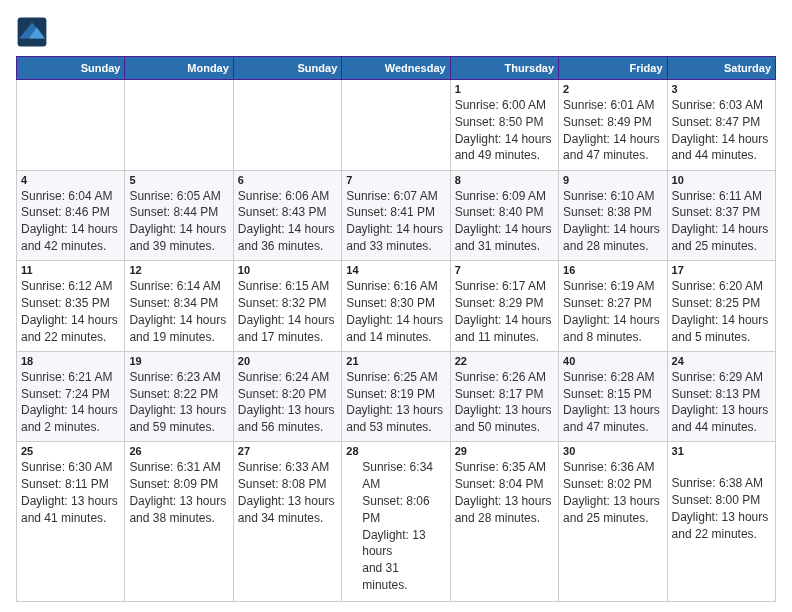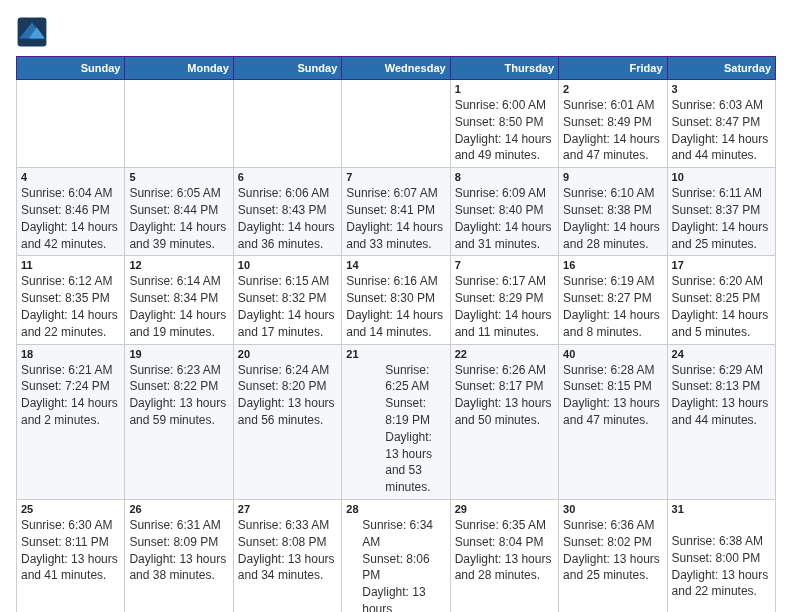--- a/index.html
+++ b/index.html
@@ -274,21 +274,21 @@
           </td>
           <td>
             <span class="day-num">20</span>
             <div class="day-info" style="white-space: pre-line;">Sunrise: 6:24 AM
 Sunset: 8:20 PM
 Daylight: 13 hours
 and 56 minutes.</div>
           </td>
           <td>
             <span class="day-num">21</span>
-            <div class="day-info" style="white-space: pre-line; margin-left: 39px;">Sunrise: 6:25 AM
+            <div class="day-info" style="white-space: pre-line;">Sunrise: 6:25 AM
 Sunset: 8:19 PM
 Daylight: 13 hours
 and 53 minutes.</div>
           </td>
           <td>
             <span class="day-num">22</span>
             <div class="day-info" style="white-space: pre-line;">Sunrise: 6:26 AM
 Sunset: 8:17 PM
 Daylight: 13 hours
 and 50 minutes.</div>

